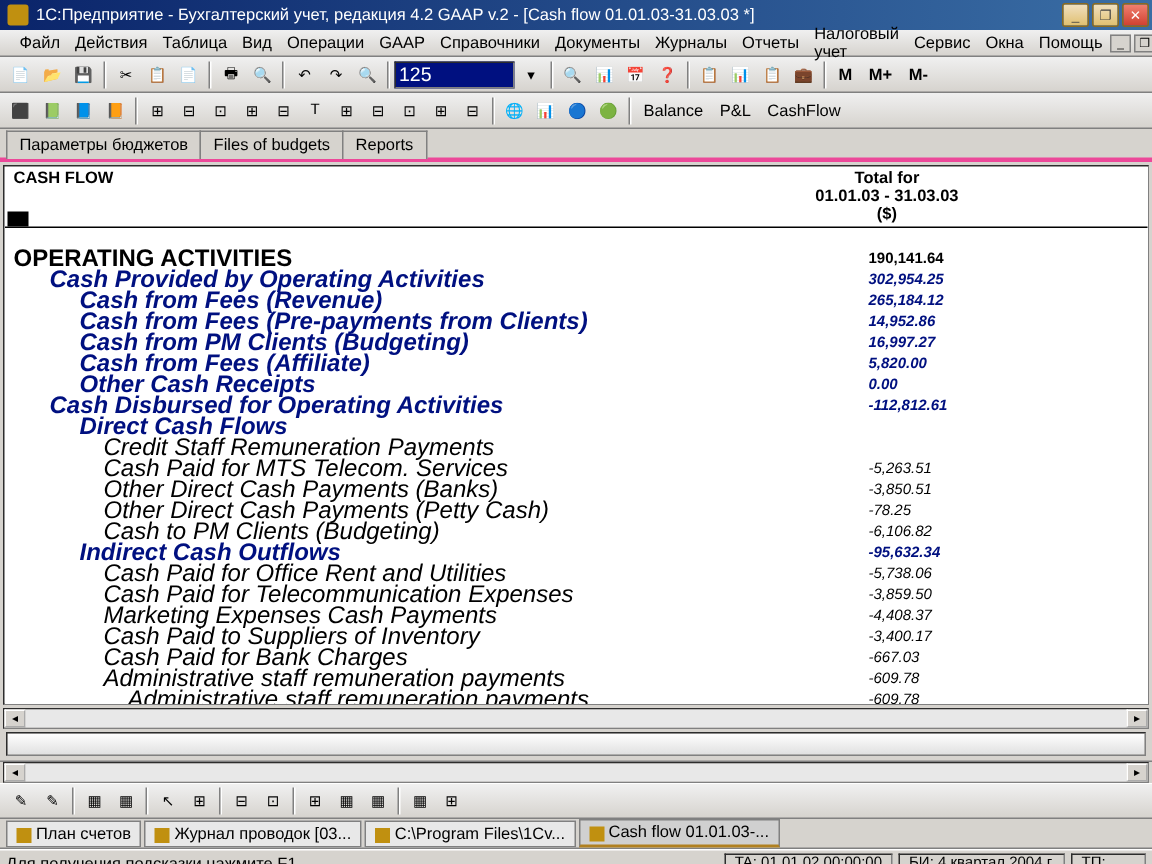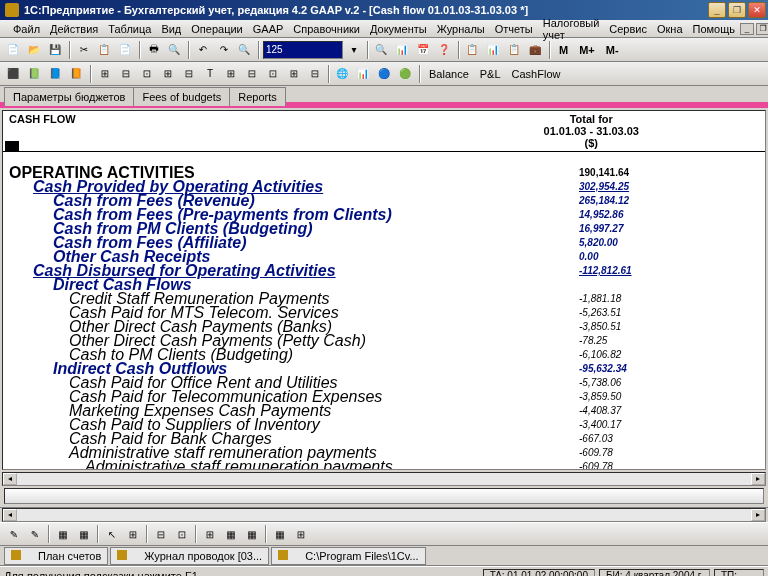--- a/index.html
+++ b/index.html
@@ -1,55 +1,55 @@
 <!DOCTYPE html>
 <html><head>
 <meta charset="utf-8">
 <style>
 *{box-sizing:border-box;margin:0;padding:0;font-family:Tahoma,Arial,sans-serif;font-size:11px}
 body{width:768px;height:576px;overflow:hidden;background:#d6d3ce}
 .titlebar{height:20px;background:linear-gradient(to right,#0a246a,#3a6ea5);color:#fff;display:flex;align-items:center;padding:0 2px}
 .titlebar-icon{width:14px;height:14px;margin:0 3px;background:#c09010;border-radius:2px}
-.titlebar-text{flex:1;font-size:11px;font-weight:bold;padding-left:2px}
+.titlebar-text{flex:1;font-size:11px;font-weight:normal;padding-left:2px}
 .winbtns{display:flex;gap:2px}
 .winbtn{width:18px;height:16px;background:linear-gradient(#f0e0c0,#e0c070);border:1px solid #8a6a20;border-radius:2px;display:flex;align-items:center;justify-content:center;font-size:9px;color:#444;cursor:pointer}
 .winbtn.close{background:linear-gradient(#f08070,#d04030);color:#fff}
 .menubar{height:18px;background:linear-gradient(#f0f0f0,#d6d3ce);display:flex;align-items:center;padding:0 4px;border-bottom:1px solid #808080}
 .menubar span:first-child{width:14px;height:14px;background:#c09010;border-radius:2px;margin-right:4px}
 .menubar .mi{padding:0 5px;cursor:pointer}
 .menubar .docbtns{margin-left:auto;display:flex;gap:2px}
 .docbtn{width:14px;height:12px;border:1px solid #808080;background:#d6d3ce;font-size:8px;display:flex;align-items:center;justify-content:center;cursor:pointer}
 .toolbar{height:24px;background:linear-gradient(#f0f0f0,#d6d3ce);border-bottom:1px solid #808080;display:flex;align-items:center;padding:0 4px;gap:1px}
 .tbtn{width:20px;height:20px;border:1px solid transparent;display:flex;align-items:center;justify-content:center;cursor:pointer;font-size:10px}
 .tsep{width:2px;height:18px;border-left:1px solid #808080;border-right:1px solid #fff;margin:0 2px}
-.tfield{height:18px;border:1px inset #808080;background:#fff;padding:0 2px;font-size:10px}
+.tfield{height:18px;border:1px inset #808080;background:#fff;padding:0 2px;font-size:13px}
 .ttxt{padding:0 4px;cursor:pointer;border:1px solid transparent}
-.tabstrip{height:22px;background:#d6d3ce;display:flex;align-items:flex-start;padding:0 4px;border-bottom:6px solid #ec4899}
+.tabstrip{height:22px;background:#d6d3ce;display:flex;align-items:center;padding:0 4px;border-bottom:3px solid #ec4899}
 .tab{padding:3px 8px;background:#d6d3ce;border:1px solid #808080;border-bottom:none;margin-right:-1px;font-size:11px;cursor:pointer;position:relative;top:1px}
 .report{background:#fff;height:360px;overflow:auto;border:1px inset #808080;margin:2px;position:relative}
 .rhead{display:flex;padding:2px 6px;border-bottom:1px solid #000}
 .rhead .rtitle{font-weight:bold;font-size:11px}
 .rhead .rtotal{margin-left:auto;text-align:center;font-weight:bold;font-size:10px;padding-right:120px}
 .blackbox{position:absolute;left:2px;top:30px;width:14px;height:10px;background:#000}
 .rrow{display:flex;padding:0 6px;line-height:14px}
 .rlabel{flex:1;font-size:16px}
 .rval{width:180px;padding-right:120px;font-size:10px}
 .b{font-weight:bold}
 .i{font-style:italic}
-.u{text-decoration:underline}
+.u{}
 .c1{color:#001080}
 .p1{padding-left:24px}.p2{padding-left:44px}.p3{padding-left:60px}.p4{padding-left:76px}
 .hscroll{height:14px;background:#d6d3ce;border:1px inset #808080;margin:0 2px;display:flex}
 .hscroll .arr{width:14px;background:#d6d3ce;border:1px outset #fff;font-size:8px;text-align:center;cursor:pointer}
 .hscroll .track{flex:1;background:#e8e8e8}
 .rulerarea{height:22px;background:#d6d3ce;border-bottom:1px solid #808080;padding:2px 4px}
 .ruler{height:16px;background:linear-gradient(#fff,#e0e0e0);border:1px inset #808080}
 .bottombar{height:24px;background:linear-gradient(#f0f0f0,#d6d3ce);border-top:1px solid #fff;border-bottom:1px solid #808080;display:flex;align-items:center;padding:0 4px;gap:1px}
 .wintabs{height:20px;background:#d6d3ce;display:flex;align-items:center;padding:0 4px;gap:2px;border-bottom:1px solid #808080}
-.wintab{padding:2px 6px;border:1px solid #808080;background:#e8e8e8;font-size:10px;cursor:pointer;display:flex;align-items:flex-start;gap:17px}
+.wintab{padding:2px 6px;border:1px solid #808080;background:#e8e8e8;font-size:10px;cursor:pointer;display:flex;align-items:flex-end;gap:3px}
 .wintab.active{background:#d0d0d0;border-bottom:2px solid #b08020}
 .wintab .ic{width:10px;height:10px;background:#c09010}
 .statusbar{height:18px;background:#d6d3ce;display:flex;align-items:center;padding:0 4px;border-top:1px solid #fff}
 .statusbar .sfield{border:1px inset #808080;padding:0 6px;margin-left:4px;font-size:10px;height:14px;display:flex;align-items:center}
 </style>
 </head>
 <body>
 
 <div class="titlebar">
  <div class="titlebar-icon"></div>
@@ -141,21 +141,21 @@
  <div class="tbtn">🔵</div>
  <div class="tbtn">🟢</div>
  <div class="tsep"></div>
  <div class="ttxt">Balance</div>
  <div class="ttxt">P&amp;L</div>
  <div class="ttxt">CashFlow</div>
 </div>
 
 <div class="tabstrip">
  <div class="tab">Параметры бюджетов</div>
- <div class="tab">Fees of budgets</div>
+ <div class="tab">Files of budgets</div>
  <div class="tab">Reports</div>
 </div>
 
 <div class="report">
  <div class="rhead">
   <div class="rtitle">CASH FLOW</div>
   <div class="rtotal">
    <div>Total for</div>
    <div>01.01.03 - 31.03.03</div>
    <div>($)</div>
@@ -194,21 +194,20 @@
       </div>
       <div class="rrow">
         <div class="rlabel p1 b i u c1">Cash Disbursed for Operating Activities</div>
         <div class="rval b i u c1">-112,812.61</div>
       </div>
       <div class="rrow">
         <div class="rlabel p2 b i c1">Direct Cash Flows</div>
       </div>
       <div class="rrow">
         <div class="rlabel p3 i">Credit Staff Remuneration Payments</div>
-        <div class="rval i">-1,881.18</div>
       </div>
       <div class="rrow">
         <div class="rlabel p3 i">Cash Paid for MTS Telecom. Services</div>
         <div class="rval i">-5,263.51</div>
       </div>
       <div class="rrow">
         <div class="rlabel p3 i">Other Direct Cash Payments (Banks)</div>
         <div class="rval i">-3,850.51</div>
       </div>
       <div class="rrow">
@@ -296,20 +295,24 @@
       <div class="ic"></div>
       <span>План счетов</span>
     </div>
     <div class="wintab">
       <div class="ic"></div>
       <span>Журнал проводок [03...</span>
     </div>
     <div class="wintab">
       <div class="ic"></div>
       <span>C:\Program Files\1Cv...</span>
+    </div>
+    <div class="wintab active">
+      <div class="ic"></div>
+      <span>Cash flow 01.01.03-...</span>
     </div>
   </div>
 
 <div class="statusbar">
  <span style="flex:1">Для получения подсказки нажмите F1</span>
  <div class="sfield">TA: 01.01.02 00:00:00</div>
  <div class="sfield">БИ: 4 квартал 2004 г.</div>
  <div class="sfield" style="width:50px">ТП:</div>
 </div>
 

